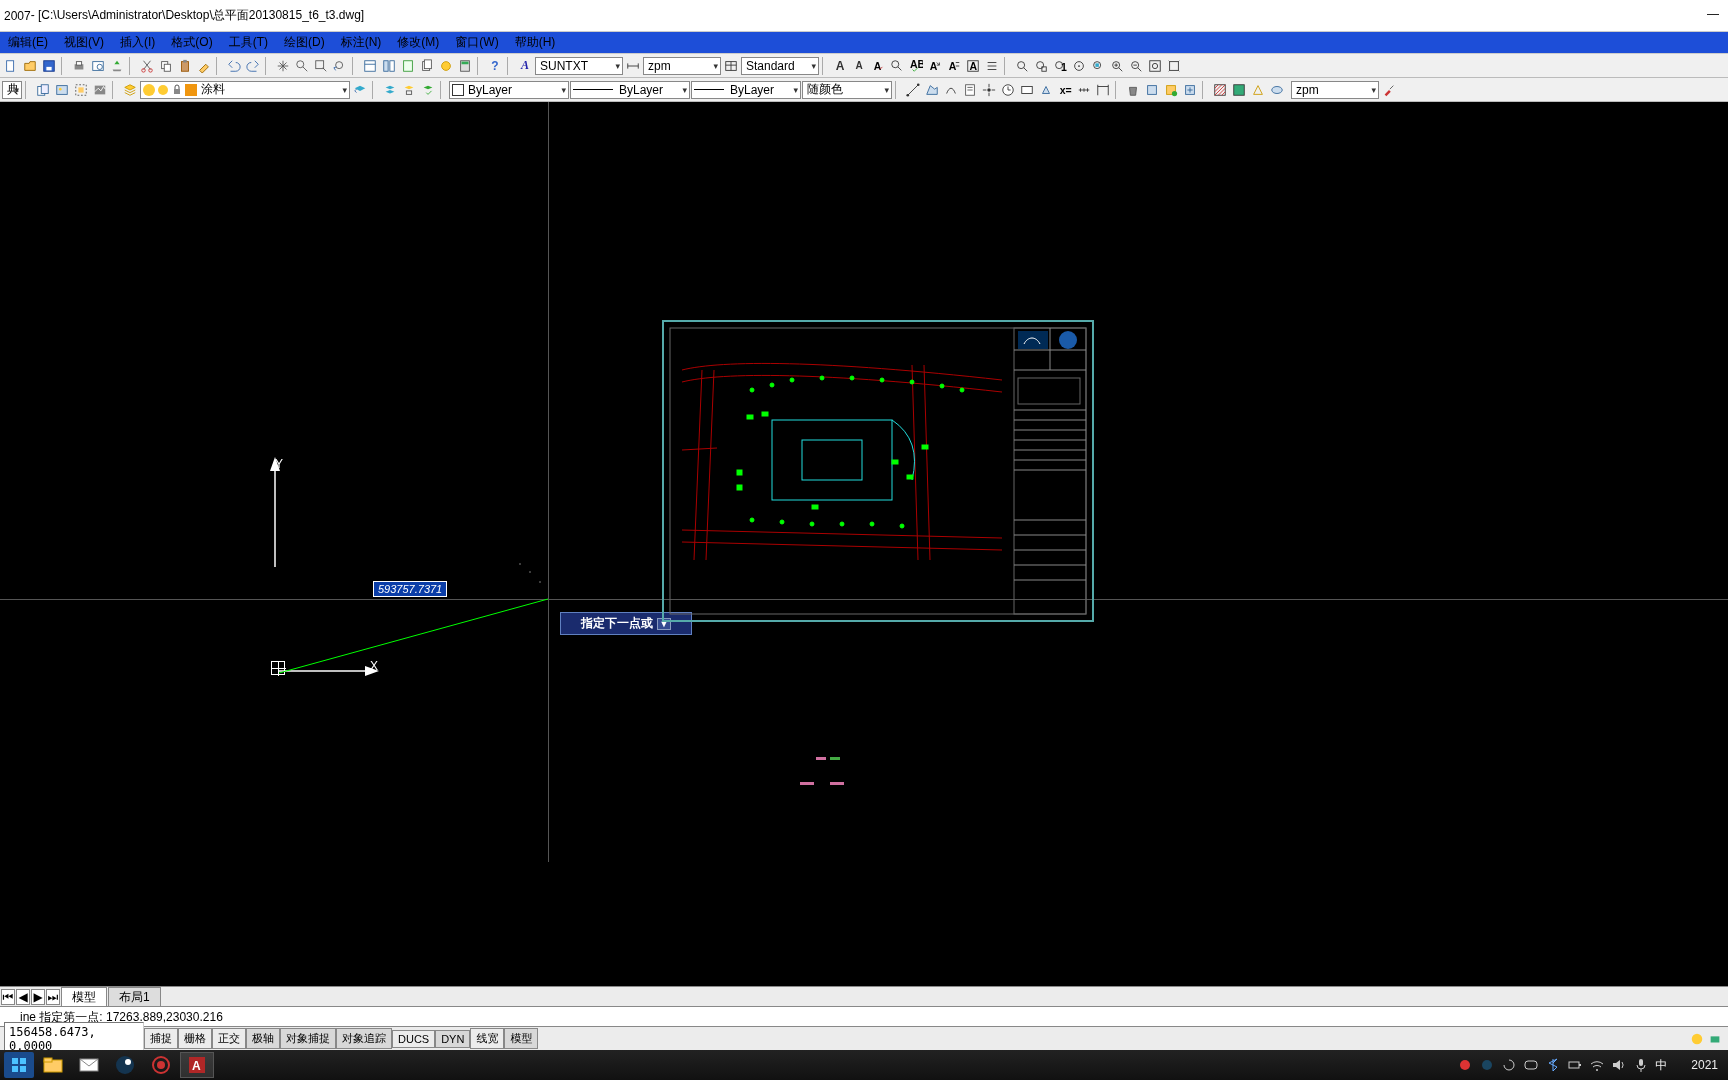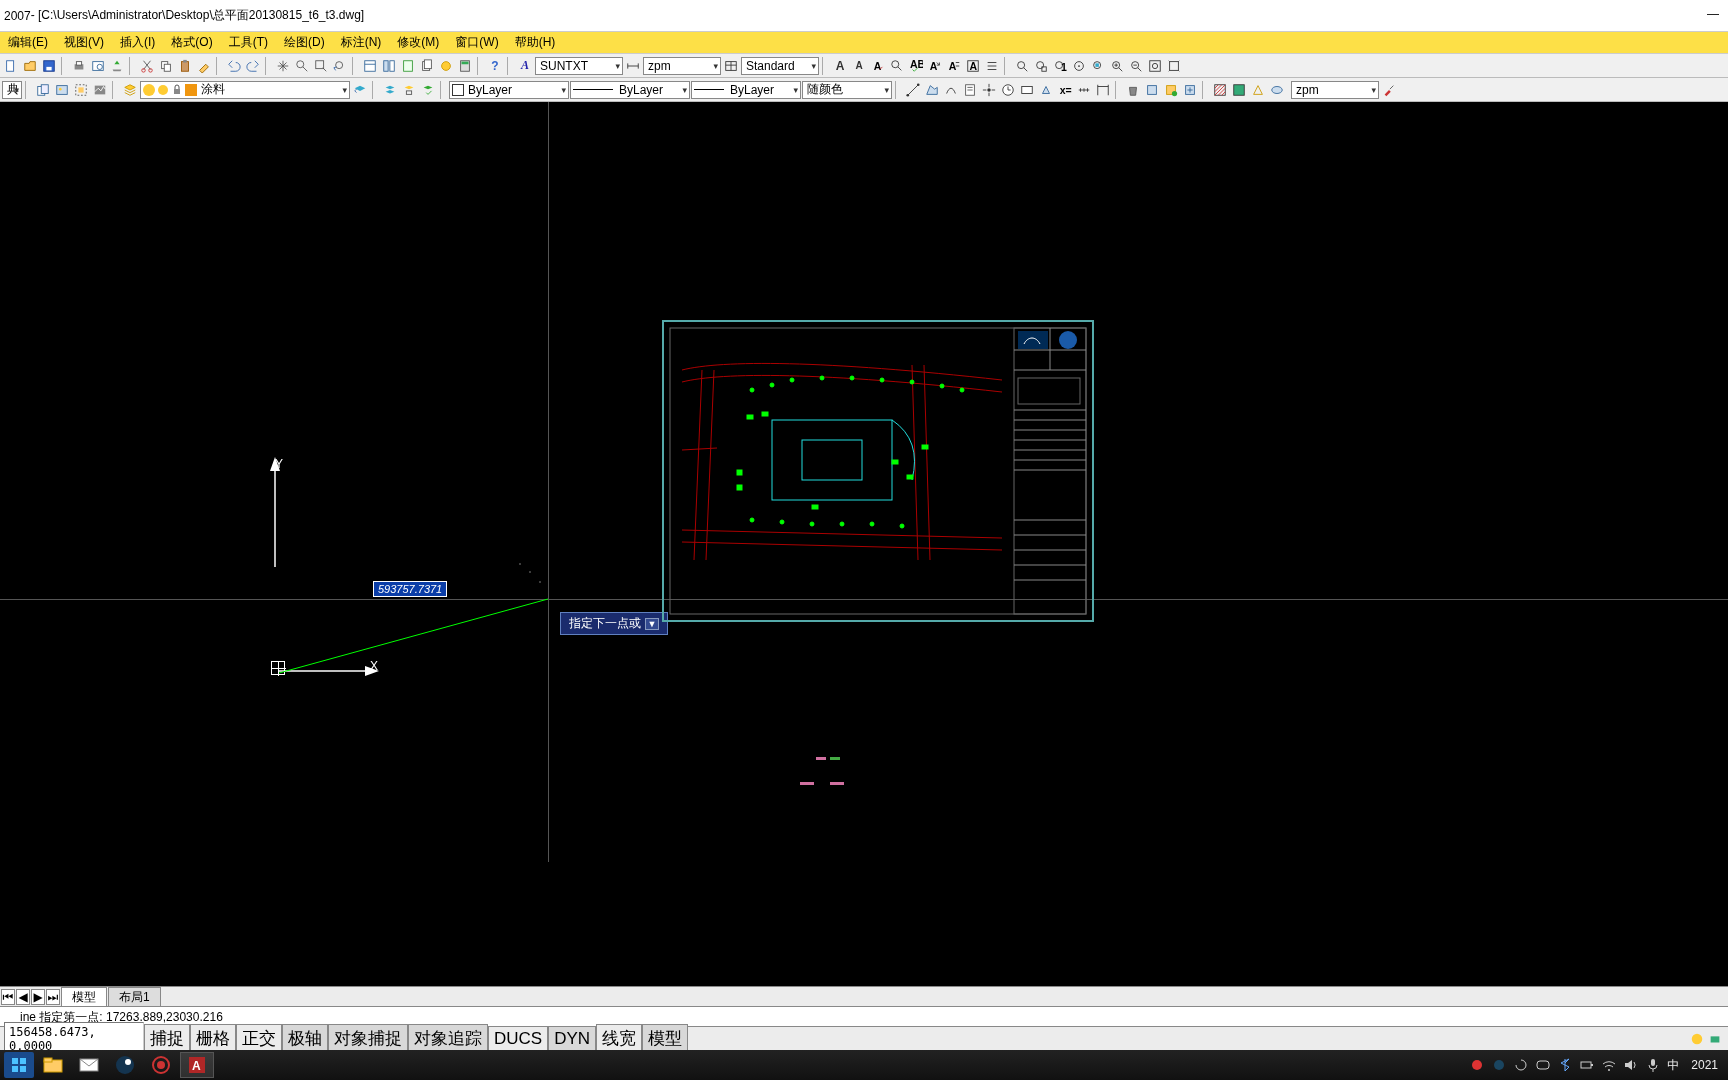--- a/index.html
+++ b/index.html
@@ -1,20 +1,20 @@
 <!DOCTYPE html>
 <html><head>
 <meta charset="utf-8">
 <style>
 * { margin: 0; padding: 0; box-sizing: border-box; font-family: "Microsoft YaHei", SimSun, sans-serif; font-size: 12px; }
 body { width: 1728px; height: 1080px; background: #f0f0f0; overflow: hidden; display: flex; flex-direction: column; }
 .title-bar { height: 32px; background: #fff; display: flex; align-items: center; padding: 0 4px; border-bottom: 1px solid #ccc; }
 .title-bar .spacer { flex: 1; }
 .title-bar .wbtn { width: 22px; height: 18px; text-align: center; cursor: pointer; margin-left: 2px; }
-.menu-bar { height: 22px; background: #fde047; display: flex; align-items: center; padding: 0 0; border-bottom: 1px solid #ccc; }
+.menu-bar { height: 22px; background: #1d4ed8; display: flex; align-items: center; padding: 0 0; border-bottom: 1px solid #ccc; }
 .menu-bar .mitem { padding: 2px 8px; cursor: pointer; }
 .toolbar-row { height: 24px; background: #f0f0f0; display: flex; align-items: center; border-bottom: 1px solid #bbb; padding: 0 2px; gap: 1px; }
 .tbtn { width: 18px; height: 18px; border: 1px solid transparent; display: inline-flex; align-items: center; justify-content: center; cursor: pointer; color: #333; font-weight: bold; }
 .tbtn svg { width: 14px; height: 14px; }
 .tsep { width: 6px; height: 18px; border-left: 1px solid #aaa; margin: 0 2px; }
 .combo { height: 18px; border: 1px solid #888; background: #fff; display: inline-flex; align-items: center; padding: 0 2px; position: relative; }
 .combo .ctxt { min-width: 60px; padding: 0 12px 0 2px; }
 .combo::after { content: "▾"; position: absolute; right: 2px; font-size: 9px; color: #333; }
 .canvas-area { flex: 1; background: #000; position: relative; overflow: hidden; }
 .ucs { position: absolute; left: 265px; top: 465px; color: #fff; }
@@ -23,45 +23,45 @@
 .ucs-x { position: absolute; left: 0; top: 0; }
 .ucs-x-lbl { position: absolute; left: 105px; top: -8px; color: #fff; }
 .ucs-box { position: absolute; left: 6px; top: 94px; width: 14px; height: 14px; border: 1px solid #fff; }
 .ucs-box::before, .ucs-box::after { content: ""; position: absolute; background: #fff; }
 .ucs-box::before { left: 6px; top: 0; width: 1px; height: 14px; }
 .ucs-box::after { top: 6px; left: 0; width: 14px; height: 1px; }
 .crosshair-h { position: absolute; left: 0; width: 1728px; height: 1px; background: #555; top: 497px; }
 .crosshair-v { position: absolute; top: 0; height: 760px; width: 1px; background: #555; left: 548px; }
 .dyn-input { position: absolute; left: 373px; top: 479px; background: #223d8a; color: #fff; border: 1px solid #fff; padding: 1px 4px; font-size: 11px; min-width: 60px; text-align: center; }
 .dyn-input.sel { background:#0a3da8;font-style:italic; }
-.dyn-tip { position: absolute; left: 560px; top: 510px; background: #1a2b6d; color: #fff; border: 1px solid #6080c0; padding: 2px 8px; display: flex; align-items: center; gap: 4px; }
+.dyn-tip { position: absolute; left: 560px; top: 510px; background: #1a2b6d; color: #fff; border: 1px solid #6080c0; padding: 2px 20px; display: flex; align-items: center; gap: 4px; font-weight: bold; }
 .dyn-tip .dbtn { width: 14px; height: 12px; background: #334a90; border: 1px solid #889ac0; display: inline-block; font-size:9px; text-align:center; line-height:10px; }
 .drawing-frame { position: absolute; left: 662px; top: 218px; width: 432px; height: 302px; border: 2px solid #5aa; }
 .plan-roads { stroke: #a00; stroke-width: 1; fill: none; }
 .plan-green { stroke: #0f0; fill: none; }
 .plan-cyan { stroke: #2dd; fill: none; }
 .tabs-row { height: 20px; background: #ececec; display: flex; align-items: center; border-top: 1px solid #888; }
 .tab { padding: 1px 10px; border: 1px solid #888; border-bottom: none; margin-left: 1px; background: #ddd; cursor: pointer; }
 .tab.active { background: #fff; }
 .tabnav { width: 14px; text-align:center; cursor:pointer; border:1px solid #888; background:#fff; margin-left:1px; }
 .cmd-area { background: #fff; border-top: 1px solid #888; padding: 2px 20px; font-family: Consolas, monospace; }
 .cmd-line { height: 15px; white-space: pre; overflow: hidden; }
 .status-bar { height: 24px; background: #ececec; border-top: 1px solid #888; display: flex; align-items: center; padding: 0 4px; gap: 0; }
 .status-coords { width: 140px; border: 1px inset #ccc; padding: 2px 4px; font-family: Consolas, monospace; background:#fff; }
-.status-toggle { padding: 2px 5px; border: 1px solid #888; margin-left: 0; background: #ececec; cursor: pointer; font-size:17px; }
+.status-toggle { padding: 2px 5px; border: 1px solid #888; margin-left: 0; background: #ececec; cursor: pointer; font-size:11px; }
 .status-toggle.on { background: #d8d8d8; }
 .status-spacer { flex: 1; }
 .taskbar { height: 30px; background: linear-gradient(#222, #111); display: flex; align-items: center; padding: 0 4px; gap: 2px; }
 .start-btn { width: 30px; height: 26px; background: #1a4b8c; border-radius: 2px; display:flex; align-items:center; justify-content:center; }
 .start-btn svg { width:16px; height:16px; }
 .task-icon { width: 34px; height: 26px; display: flex; align-items: center; justify-content: center; cursor: pointer; border: 1px solid transparent; }
 .task-icon.active { background: rgba(255,255,255,0.12); border:1px solid #555; }
 .tray { margin-left: auto; display: flex; align-items: center; gap: 6px; color: #ccc; }
 .tray-icon { width: 16px; height: 16px; display:flex; align-items:center; justify-content:center; cursor:pointer; }
-.clock { color: #eee; text-align: left; padding: 0 6px; line-height: 12px; }
+.clock { color: #eee; text-align: left; padding: 0 6px; line-height: 12px; margin-left: 12px; }
 .layer-swatch { width:12px; height:12px; display:inline-block; margin-right:2px; }
 svg line.arrow { stroke:#fff; stroke-width:1.5; }
 svg polygon.ah { fill:#fff; }
 .pink-dash { position:absolute; width:14px; height:3px; background:#d070a0; }
 </style>
 </head>
 <body>
 
 <div class="title-bar">
   <span>2007</span>

